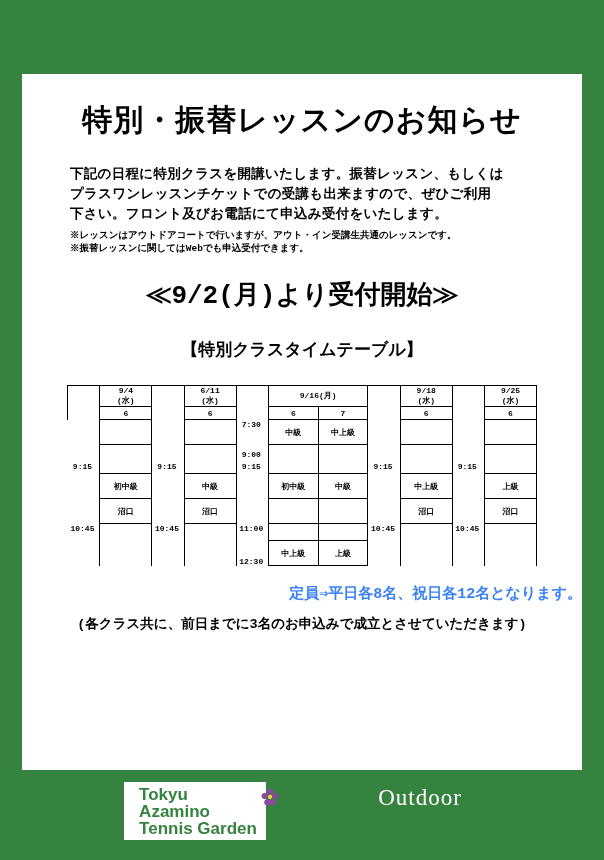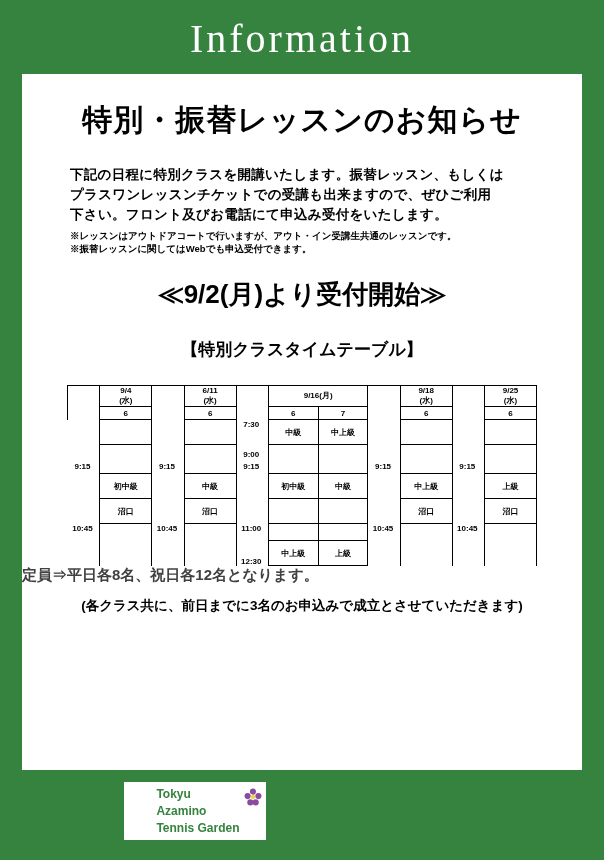--- a/index.html
+++ b/index.html
@@ -54,20 +54,21 @@
     font-family: "Liberation Serif", serif;
     font-size: 40px;
     letter-spacing: 3px;
     line-height: 46px;
   }
   .content {
     position: absolute;
     left: 22px; top: 74px;
     width: 560px; height: 696px;
     background: #ffffff;
+    font-family: Liberation Mono, monospace;
   }
   .main-title {
     margin-top: 26px;
     text-align: center;
     font-size: 30px;
     font-weight: bold;
     letter-spacing: 1px;
     color: #000;
   }
   .intro {
@@ -139,24 +140,25 @@
     border: none !important;
     font-size: 7.5px;
     text-align: right;
     padding-right: 2px !important;
     width: 28px;
   }
   .cls {
     font-size: 8.5px;
   }
   .footer-note1 {
-    text-align: left;
+    margin-top: 18px;
+    text-align: right;
     font-size: 15px;
     font-weight: bold;
-    color: #404040;
+    color: #3b82f6;
   }
   .footer-note2 {
     margin-top: 12px;
     text-align: center;
     font-size: 13.5px;
     font-weight: bold;
     color: #000;
   }
   
   .logo-box {
@@ -167,21 +169,21 @@
     height: 56px;
     background: #ffffff;
     border: 1px solid #ffffff;
     display: flex;
     align-items: center;
     justify-content: center;
   }
   .logo-text {
     color: #35833f;
     font-weight: bold;
-    font-size: 12px;
+    font-size: 17px;
     line-height: 17px;
     text-align: left;
     padding-left: 6px;
     position: relative;
   }
   .logo-flower {
     position: absolute;
     right: -22px;
     top: 2px;
     width: 18px;
@@ -203,21 +205,20 @@
 </head>
 <body>
 
 <div class="page">
 
   <div class="frame-top"></div>
   <div class="frame-left"></div>
   <div class="frame-right"></div>
   <div class="frame-bottom"></div>
 
-  <div class="header-title">Information</div>
 
   <div class="content">
 
     <div class="main-title">特別・振替レッスンのお知らせ</div>
 
     <div class="intro">
       <div>下記の日程に特別クラスを開講いたします。振替レッスン、もしくは</div>
       <div>プラスワンレッスンチケットでの受講も出来ますので、ぜひご利用</div>
       <div>下さい。フロント及びお電話にて申込み受付をいたします。</div>
     </div>
@@ -415,15 +416,16 @@
         <circle cx="13" cy="16" r="3.4" fill="#8a4b9e"></circle>
         <circle cx="10" cy="10" r="2.4" fill="#f0d23a"></circle>
       </svg>
       <div>Tokyu</div>
       <div>Azamino</div>
       <div>Tennis Garden</div>
     </div>
   </div>
 
   <div class="brand">
+    <div>Outdoor</div>
   </div>
 
 </div>
 
 </body></html>

